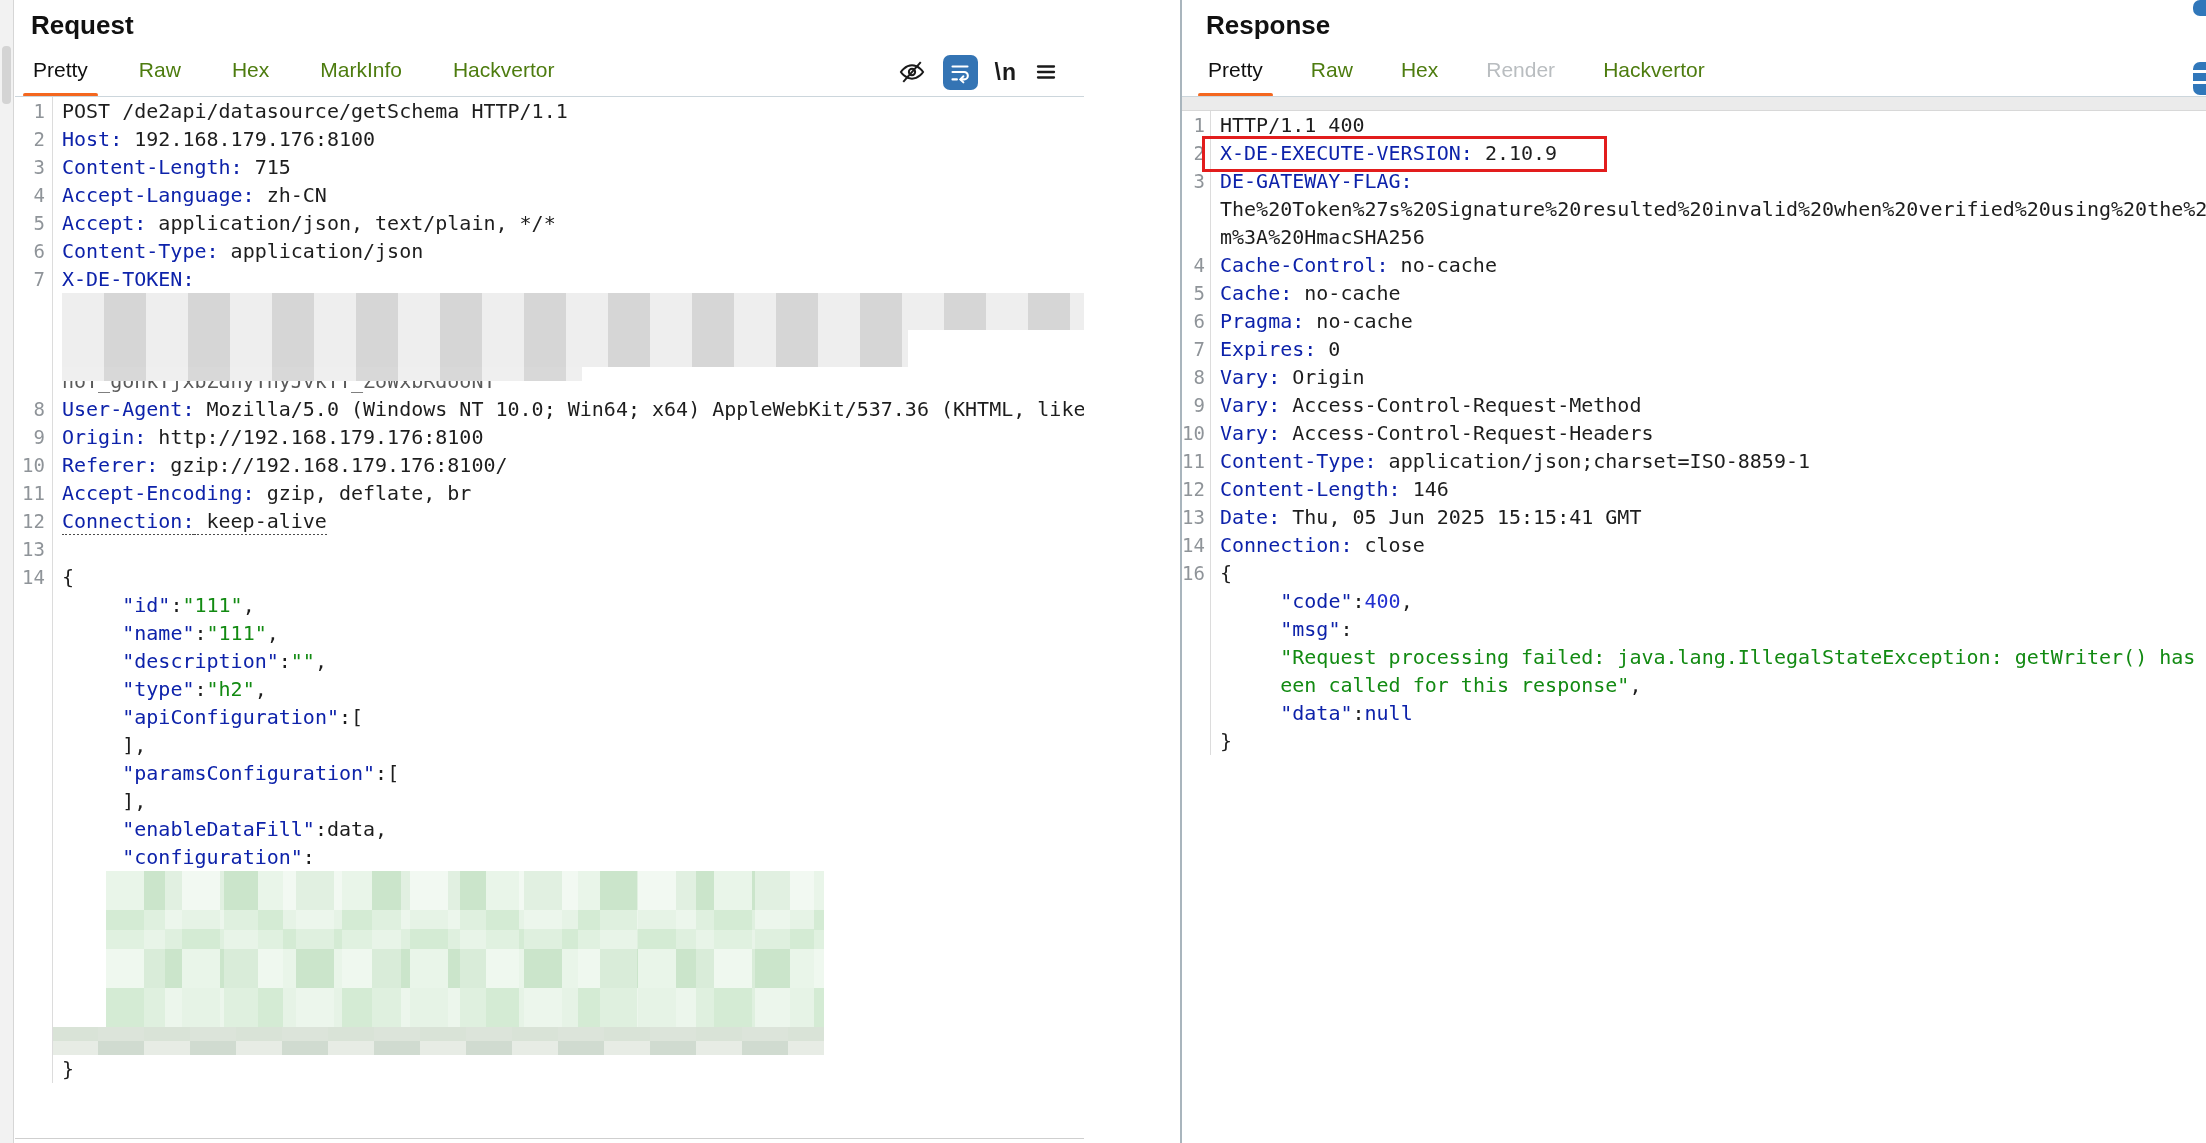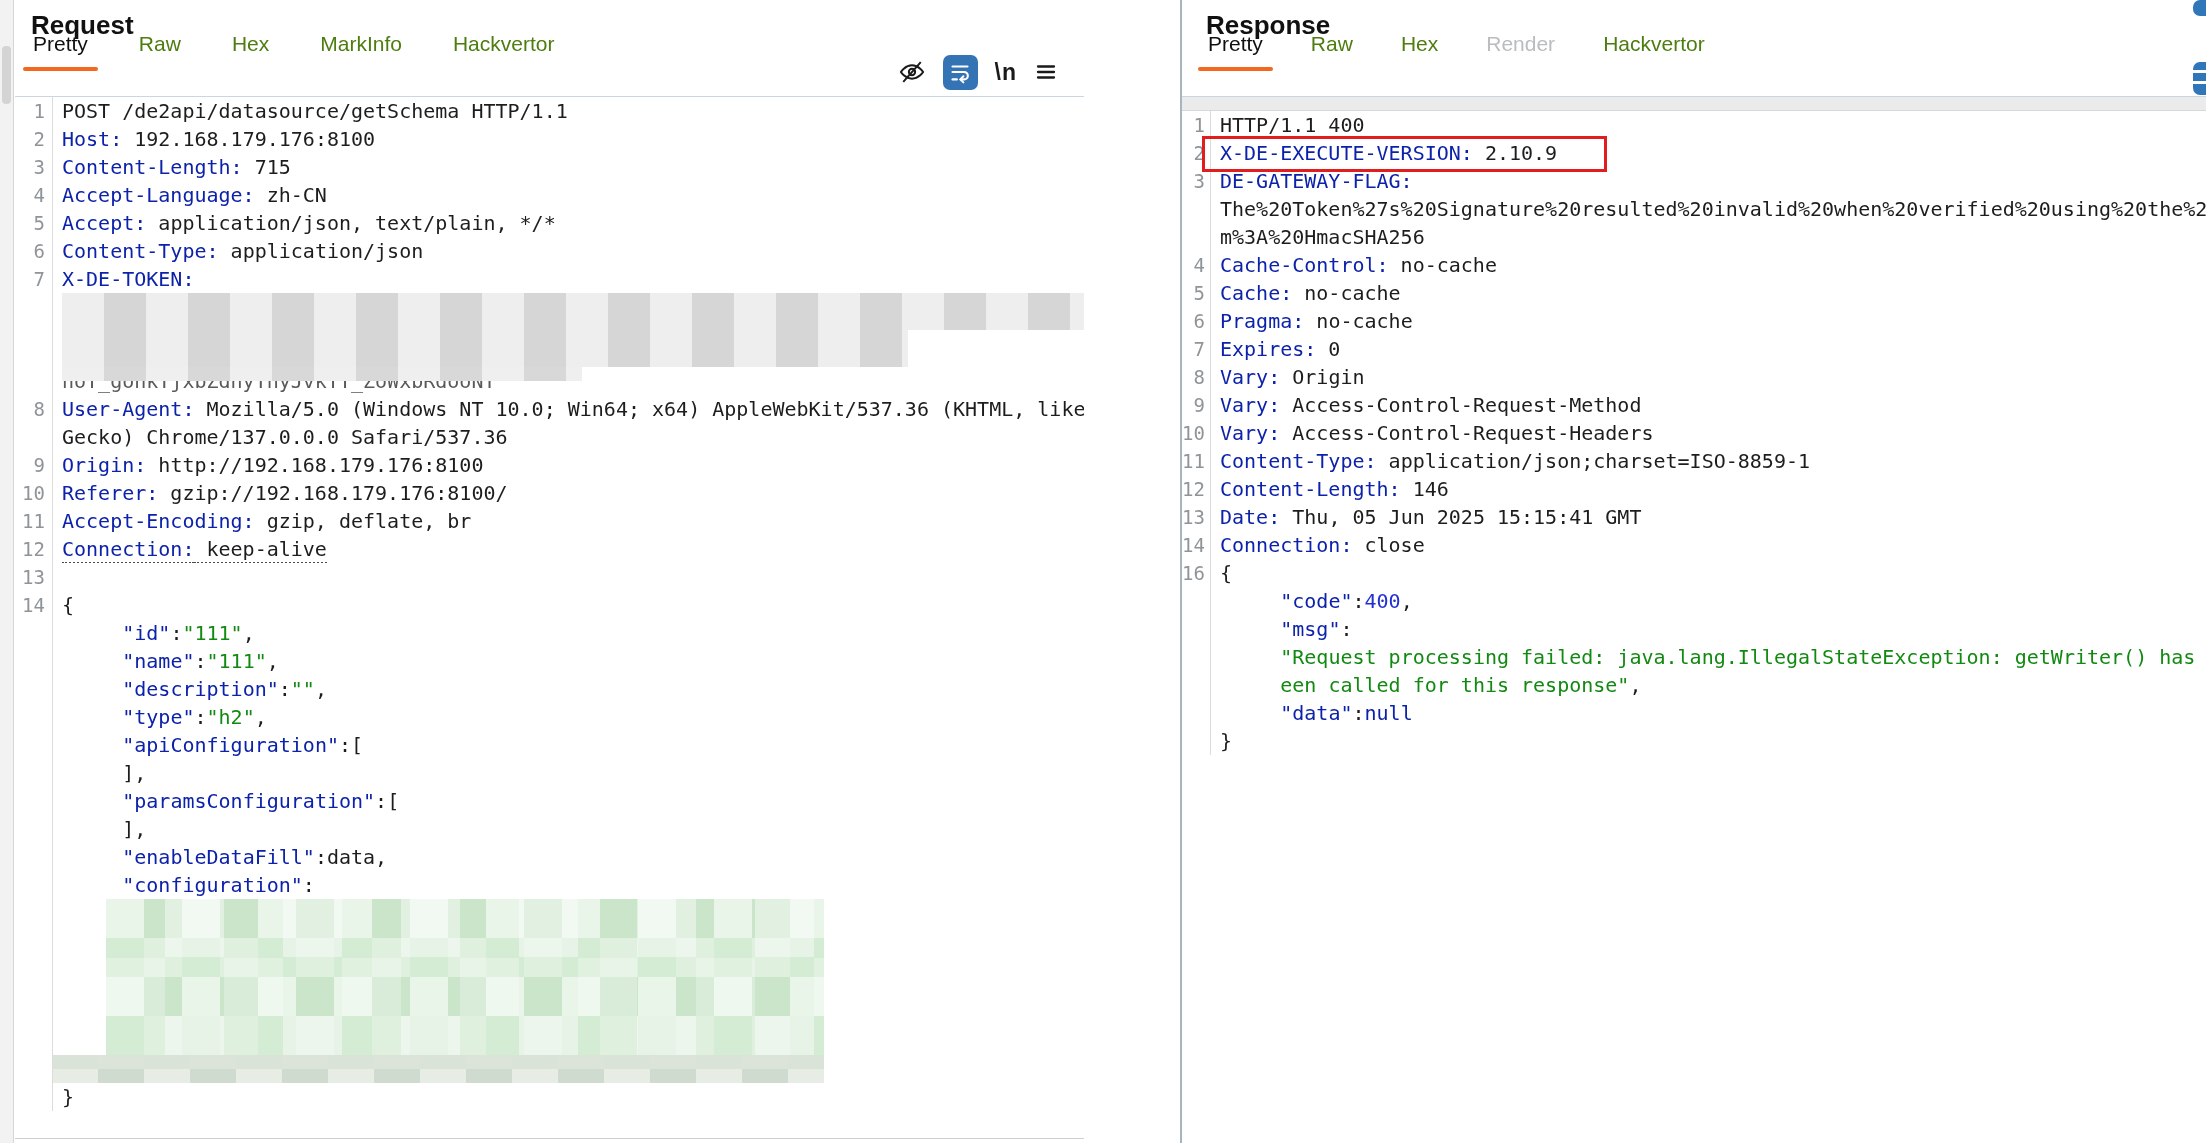--- a/index.html
+++ b/index.html
@@ -8,21 +8,21 @@
   
   .leftstrip{position:absolute;left:0;top:0;width:14px;height:1143px;background:#f2f2f2;
              border-right:1px solid #d6d6d6;box-sizing:border-box}
   .leftstrip .thumb{position:absolute;left:2px;top:46px;width:9px;height:58px;background:#d4d4d4;border-radius:4px}
   
   .panel{position:absolute;top:0;height:1143px;background:#fff}
   #req{left:15px;width:1069px}
   #resp{left:1180px;width:1123px;border-left:2px solid #a9b5bd;box-sizing:border-box}
   .ptitle{position:absolute;left:16px;top:10px;font-size:26px;font-weight:bold;color:#111}
   #resp .ptitle{left:24px}
-  .tabs{position:absolute;left:16px;top:32px;height:53px;display:flex;gap:47px;align-items:flex-start}
+  .tabs{position:absolute;left:16px;top:44px;height:53px;display:flex;gap:47px;align-items:flex-end}
   #resp .tabs{left:24px;gap:44px}
   .tab{font-size:21px;color:#4d7c0f;padding:0 2px 15px;cursor:default;position:relative}
   .tab.sel{color:#0f0f0f}
   .tab.sel::after{content:"";position:absolute;left:-8px;right:-8px;bottom:0;height:4px;background:#f4671f;border-radius:2px}
   .tab.dis{color:#b9bdc0}
   .tabline{position:absolute;left:0;right:0;top:96px;height:1px;background:#ccd6dc}
   
   .toolbar{position:absolute;right:26px;top:52px;display:flex;align-items:center;gap:17px;height:40px}
   .icnbtn{display:flex;align-items:center;justify-content:center}
   .wrapbtn{width:35px;height:35px;background:#3474b4;border-radius:7px}
@@ -110,21 +110,20 @@
       <div class="row"><span class="ln">2</span><span class="code"><span class="sg k">Host:</span><span class="sg t"> 192.168.179.176:8100</span></span></div>
       <div class="row"><span class="ln">3</span><span class="code"><span class="sg k">Content-Length:</span><span class="sg t"> 715</span></span></div>
       <div class="row"><span class="ln">4</span><span class="code"><span class="sg k">Accept-Language:</span><span class="sg t"> zh-CN</span></span></div>
       <div class="row"><span class="ln">5</span><span class="code"><span class="sg k">Accept:</span><span class="sg t"> application/json, text/plain, */*</span></span></div>
       <div class="row"><span class="ln">6</span><span class="code"><span class="sg k">Content-Type:</span><span class="sg t"> application/json</span></span></div>
       <div class="row"><span class="ln">7</span><span class="code"><span class="sg k">X-DE-TOKEN:</span></span></div>
       <div class="row" style="height: 37px;"><span class="ln"></span><span class="code"><span class="mz gray" style="width: 1082px; height: 37px;"></span></span></div>
       <div class="row" style="height: 37px;"><span class="ln"></span><span class="code"><span class="mz gray" style="width: 846px; height: 37px;"></span></span></div>
       <div class="row"><span class="ln"></span><span class="code"><span class="sg g">noT_gonkTjxbZdnyTnyJvkTT_ZoWxbRdooNT</span><span class="cover" style="width: 520px;"></span></span></div>
       <div class="row"><span class="ln">8</span><span class="code"><span class="sg k">User-Agent:</span><span class="sg t"> Mozilla/5.0 (Windows NT 10.0; Win64; x64) AppleWebKit/537.36 (KHTML, like</span></span></div>
-      <div class="row"><span class="ln"></span><span class="code"><span class="sg t">Gecko) Chrome/137.0.0.0 Safari/537.36</span></span></div>
       <div class="row"><span class="ln">9</span><span class="code"><span class="sg k">Origin:</span><span class="sg t"> http://192.168.179.176:8100</span></span></div>
       <div class="row"><span class="ln">10</span><span class="code"><span class="sg k">Referer:</span><span class="sg t"> gzip://192.168.179.176:8100/</span></span></div>
       <div class="row"><span class="ln">11</span><span class="code"><span class="sg k">Accept-Encoding:</span><span class="sg t"> gzip, deflate, br</span></span></div>
       <div class="row"><span class="ln">12</span><span class="code"><span class="sg k u">Connection:</span><span class="sg t u"> keep-alive</span></span></div>
       <div class="row"><span class="ln">13</span><span class="code"></span></div>
       <div class="row"><span class="ln">14</span><span class="code"><span class="sg t">{</span></span></div>
       <div class="row"><span class="ln"></span><span class="code"><span class="sg t">     </span><span class="sg k">"id"</span><span class="sg t">:</span><span class="sg s">"111"</span><span class="sg t">,</span></span></div>
       <div class="row"><span class="ln"></span><span class="code"><span class="sg t">     </span><span class="sg k">"name"</span><span class="sg t">:</span><span class="sg s">"111"</span><span class="sg t">,</span></span></div>
       <div class="row"><span class="ln"></span><span class="code"><span class="sg t">     </span><span class="sg k">"description"</span><span class="sg t">:</span><span class="sg s">""</span><span class="sg t">,</span></span></div>
       <div class="row"><span class="ln"></span><span class="code"><span class="sg t">     </span><span class="sg k">"type"</span><span class="sg t">:</span><span class="sg s">"h2"</span><span class="sg t">,</span></span></div>

